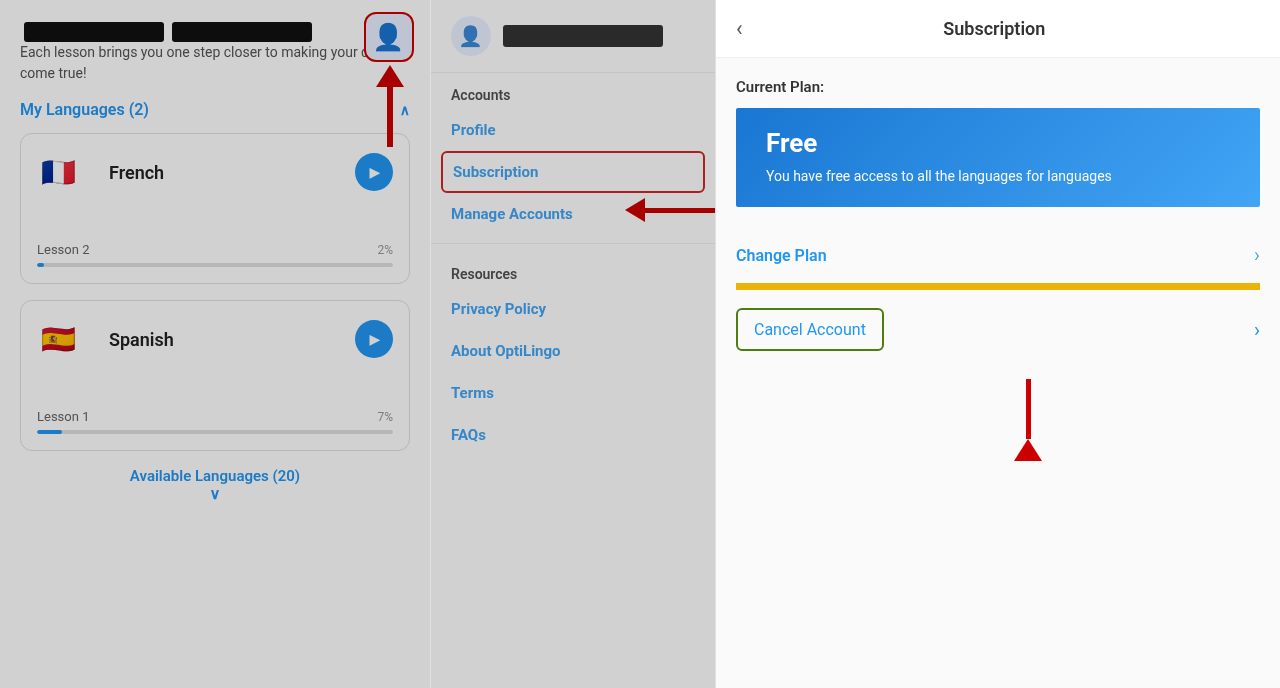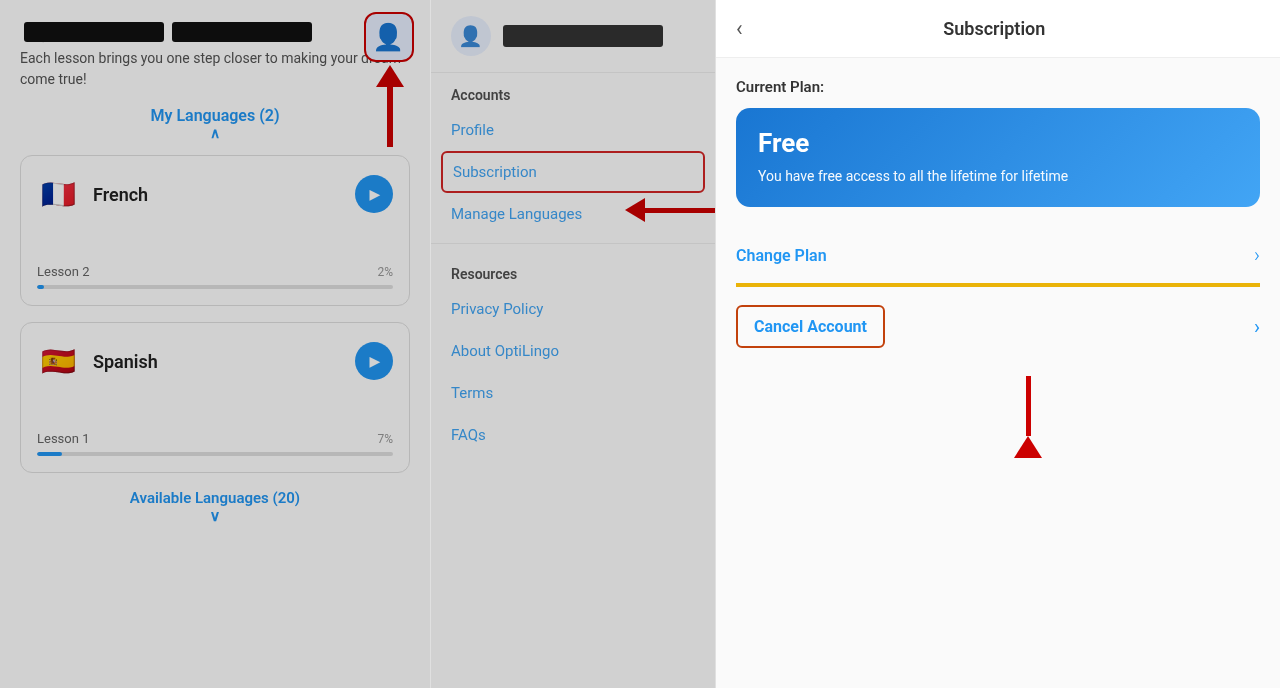--- a/index.html
+++ b/index.html
@@ -18,21 +18,20 @@
       background: #fff;
       padding: 20px;
       position: relative;
       flex-shrink: 0;
     }
 
     .panel-main .greeting {
       font-size: 18px;
       font-weight: 600;
       color: #333;
-      margin-bottom: 6px;
     }
 
     .panel-main .greeting span {
       display: inline-block;
       background: #111;
       color: #111;
       border-radius: 3px;
       min-width: 140px;
       height: 20px;
       vertical-align: middle;
@@ -47,21 +46,20 @@
     }
 
     .panel-main .section-title {
       color: #2196F3;
       font-size: 16px;
       font-weight: 600;
       margin-bottom: 14px;
       display: flex;
       align-items: center;
       justify-content: space-between;
-      flex-direction: column;
     }
 
     .section-title .chevron-up {
       color: #2196F3;
       font-size: 14px;
     }
 
     .language-card {
       background: #fff;
       border: 1px solid #e0e0e0;
@@ -91,20 +89,21 @@
       align-items: center;
       justify-content: center;
       font-size: 28px;
       overflow: hidden;
     }
 
     .lang-name {
       font-size: 18px;
       font-weight: 600;
       color: #222;
+      margin-left: 16px;
     }
 
     .play-btn {
       width: 38px;
       height: 38px;
       background: #2196F3;
       border-radius: 50%;
       display: flex;
       align-items: center;
       justify-content: center;
@@ -248,20 +247,21 @@
       font-size: 14px;
       font-weight: 600;
       color: #333;
     }
 
     .menu-item {
       padding: 12px 20px;
       font-size: 15px;
       color: #2196F3;
       cursor: pointer;
+      font-weight: bold;
     }
 
     .menu-item.highlighted {
       border: 2px solid #c00;
       border-radius: 6px;
       margin: 0 10px;
       padding: 10px 10px;
     }
 
     .menu-divider {
@@ -332,22 +332,22 @@
 
     .current-plan-label {
       font-size: 15px;
       font-weight: 600;
       color: #333;
       margin-bottom: 12px;
     }
 
     .plan-card {
       background: linear-gradient(135deg, #1976D2, #42A5F5);
-      border-radius: 14px;
-      padding: 20px 22px;
+      border-radius: 2px;
+      padding: 20px 30px;
       color: white;
       margin-bottom: 20px;
     }
 
     .plan-name {
       font-size: 26px;
       font-weight: 700;
       margin-bottom: 8px;
     }
 
@@ -355,21 +355,21 @@
       font-size: 14px;
       line-height: 1.5;
       opacity: 0.95;
     }
 
     .action-row {
       display: flex;
       align-items: center;
       justify-content: space-between;
       padding: 16px 0;
-      border-bottom: 4px solid #eab308;
+      border-bottom: 7px solid #eab308;
       cursor: pointer;
     }
 
     .action-label {
       font-size: 16px;
       font-weight: 600;
       color: #2196F3;
     }
 
     .action-chevron {
@@ -382,23 +382,23 @@
       display: flex;
       align-items: center;
       justify-content: space-between;
       padding: 18px 0;
       cursor: pointer;
       position: relative;
     }
 
     .cancel-label {
       font-size: 16px;
-      font-weight: 700;
-      color: #2196F3;
-      border: 2px solid #c2410c;
+      font-weight: 400;
+      color: #2196F3;
+      border: 2px solid #4d7c0f;
       padding: 10px 16px;
       border-radius: 6px;
     }
 
     .cancel-chevron {
       font-size: 20px;
       color: #2196F3;
     }
 
     
@@ -510,21 +510,21 @@
     <div class="accounts-header">
       <div class="accounts-avatar">
         <span>👤</span>
       </div>
       <div class="accounts-name-block"></div>
     </div>
 
     <div class="menu-section-label">Accounts</div>
     <div class="menu-item">Profile</div>
     <div class="menu-item highlighted">Subscription</div>
-    <div class="menu-item">Manage Languages</div>
+    <div class="menu-item">Manage Accounts</div>
 
     <div class="menu-divider"></div>
 
     <div class="menu-section-label">Resources</div>
     <div class="menu-item">Privacy Policy</div>
     <div class="menu-item">About OptiLingo</div>
     <div class="menu-item">Terms</div>
     <div class="menu-item">FAQs</div>
   </div>
 
@@ -540,21 +540,21 @@
   <div class="sub-header">
     <span class="sub-back-btn">‹</span>
     <span class="sub-title">Subscription</span>
   </div>
 
   <div class="sub-body">
     <div class="current-plan-label">Current Plan:</div>
 
     <div class="plan-card">
       <div class="plan-name">Free</div>
-      <div class="plan-desc">You have free access to all the lifetime for lifetime</div>
+      <div class="plan-desc">You have free access to all the languages for languages</div>
     </div>
 
     <div class="action-row">
       <span class="action-label">Change Plan</span>
       <span class="action-chevron">›</span>
     </div>
 
     <div class="cancel-row">
       <span class="cancel-label">Cancel Account</span>
       <span class="cancel-chevron">›</span>

